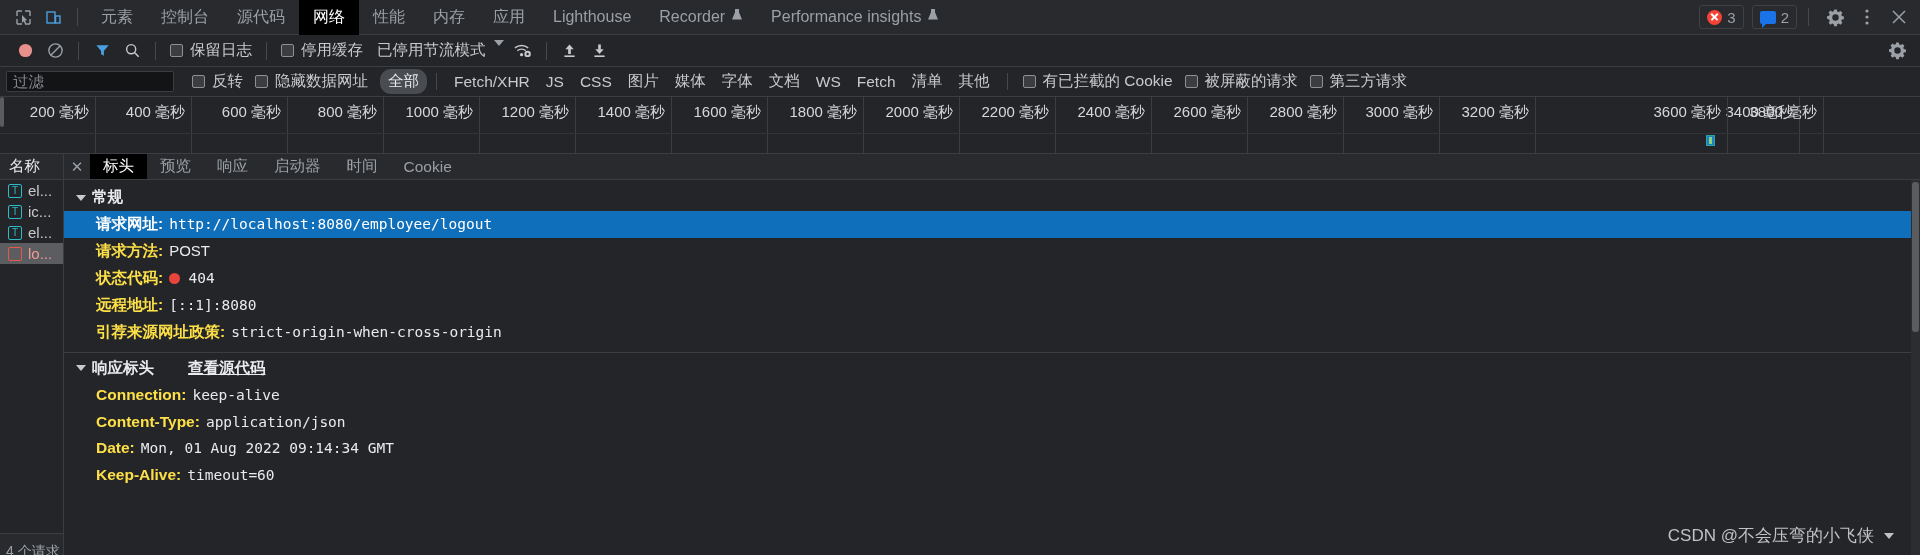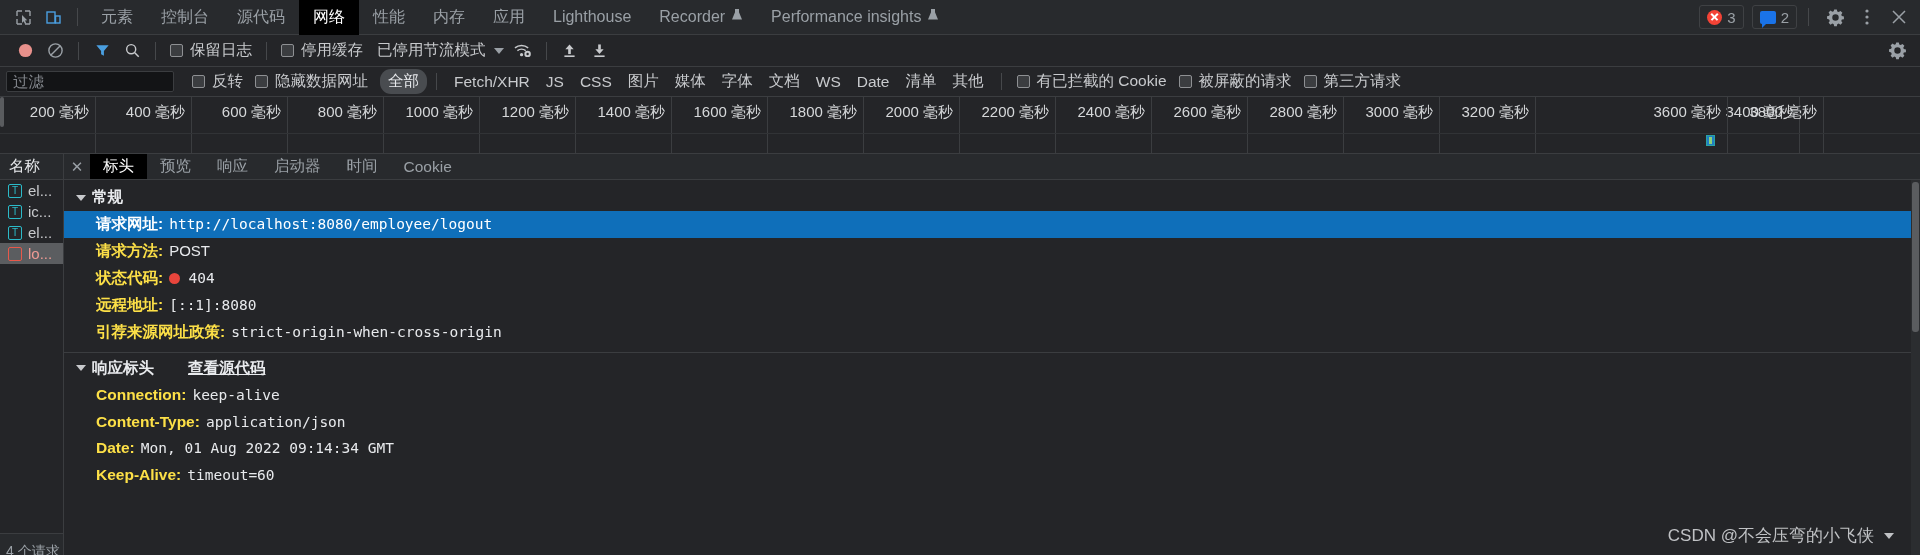--- a/index.html
+++ b/index.html
@@ -83,21 +83,21 @@
     width: 30px; height: 26px;
     display: flex; align-items: center; justify-content: center;
   }
   .vsep { width: 1px; height: 18px; background: #46484b; margin: 0 8px; }
   .cbox { display: flex; align-items: center; gap: 7px; padding: 0 6px; white-space: nowrap; }
   .cb {
     width: 13px; height: 13px; border: 1px solid #8e9093; border-radius: 2px;
     background: #3b3d40;
   }
   .cbl { font-size: 15.5px; color: #c8cacd; }
-  .throttle { display: flex; align-items: center; gap: 8px; padding: 0 4px 0 8px; }
+  .throttle { display: flex; align-items: flex-start; gap: 8px; padding: 0 4px 0 8px; }
   .throttle-label { font-size: 15.5px; color: #c8cacd; white-space: nowrap; }
   .caret-dn {
     width: 0; height: 0;
     border-left: 5px solid transparent; border-right: 5px solid transparent;
     border-top: 6px solid #9aa0a6;
   }
   .spacer { flex: 1; }
 
   
   .filterbar {
@@ -455,21 +455,21 @@
     <div class="typechip sel">全部</div>
     <div class="fdiv"></div>
     <div class="typechip">Fetch/XHR</div>
     <div class="typechip">JS</div>
     <div class="typechip">CSS</div>
     <div class="typechip">图片</div>
     <div class="typechip">媒体</div>
     <div class="typechip">字体</div>
     <div class="typechip">文档</div>
     <div class="typechip">WS</div>
-    <div class="typechip">Date</div>
+    <div class="typechip">Fetch</div>
     <div class="typechip">清单</div>
     <div class="typechip">其他</div>
     <div class="fdiv"></div>
     <div class="cbox">
       <span class="cb"></span>
       <span class="cbl">有已拦截的 Cookie</span>
     </div>
     <div class="cbox">
       <span class="cb"></span>
       <span class="cbl">被屏蔽的请求</span>

